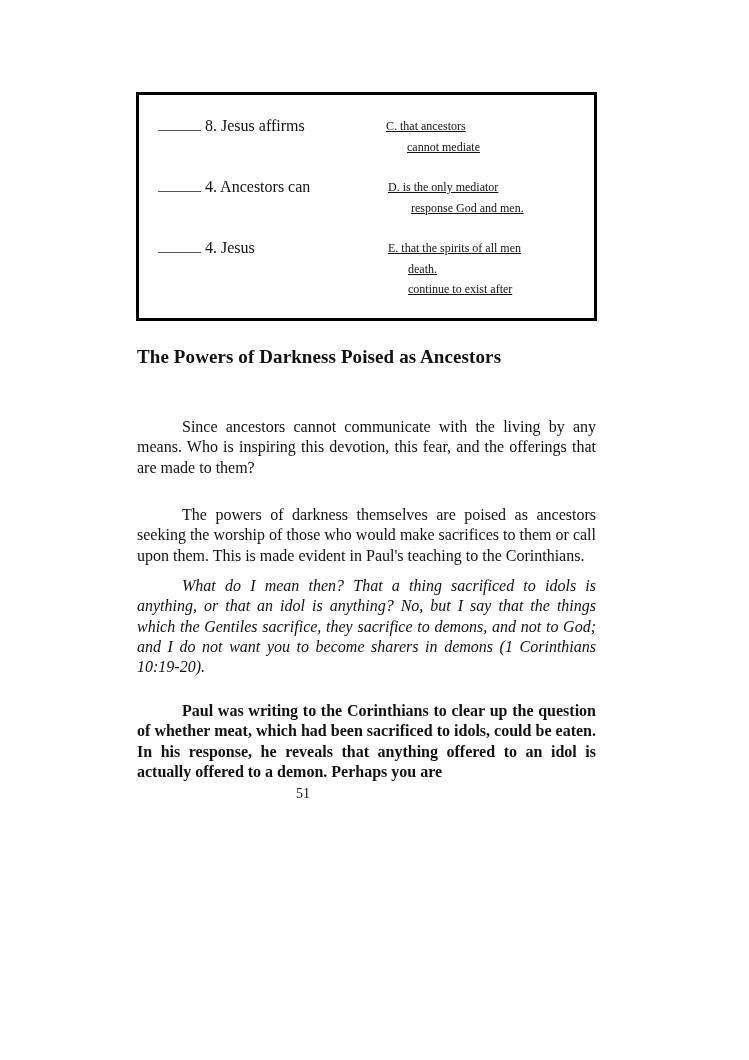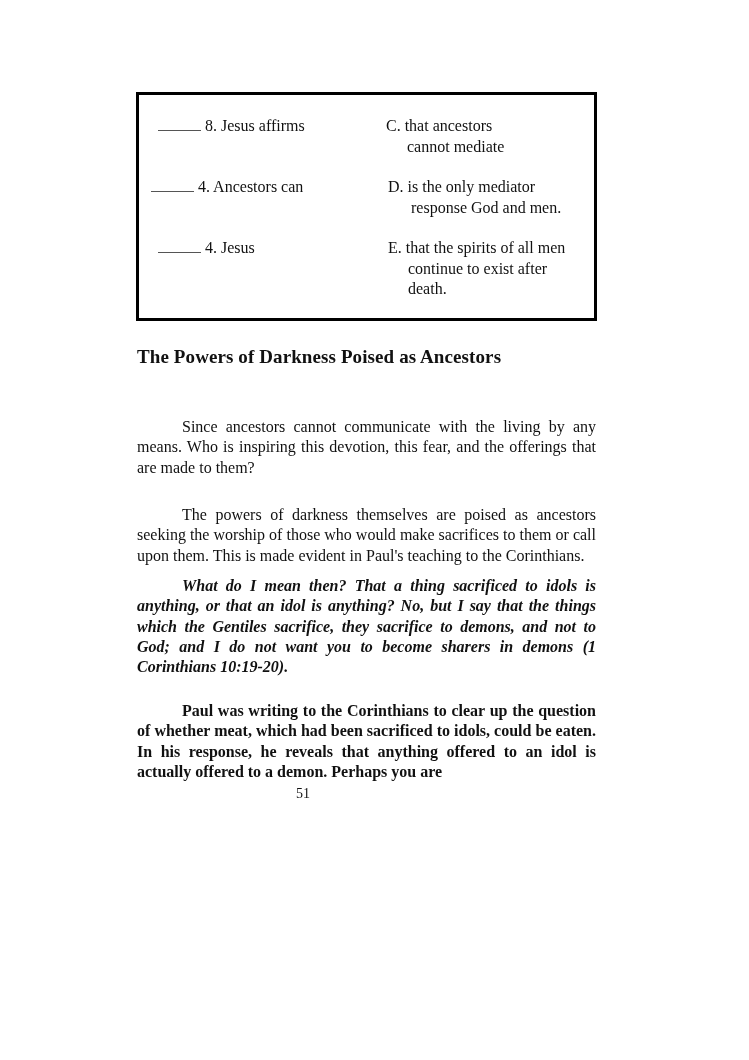--- a/index.html
+++ b/index.html
@@ -2,57 +2,57 @@
 <html><head>
   <meta charset="utf-8">
   <style>
     html, body { margin: 0; padding: 0; background: #ffffff; }
     body { width: 749px; height: 1060px; position: relative; overflow: hidden;
       font-family: "Liberation Serif", "DejaVu Serif", serif; color: #111; }
     .box { position: absolute; left: 136px; top: 92px; width: 455px; height: 223px;
       border: 3px solid #000; box-sizing: content-box; }
     .row { position: absolute; font-size: 16px; line-height: 20.5px; }
     .blank { display: inline-block; width: 43px; border-bottom: 1px solid #555; margin-right: 4px; vertical-align: baseline; height: 12px; }
-    .ans { position: absolute; font-size: 16px; line-height: 20.5px; }
+    .ans { position: absolute; font-size: 12px; line-height: 20.5px; text-decoration: underline; }
     .ans .cont { display: block; padding-left: 21px; }
     h2 { position: absolute; left: 137px; top: 346px; margin: 0; font-size: 19px; font-weight: bold;
       font-family: "Liberation Serif", serif; letter-spacing: 0.1px; }
     .para { position: absolute; left: 137px; width: 459px; font-size: 16px; line-height: 20.3px;
       text-align: justify; margin: 0; }
     .indent { display: inline-block; width: 45px; }
-    .ital { font-style: italic; font-weight: bold; }
+    .ital { font-style: italic; }
     .pageno { position: absolute; left: 0; width: 606px; top: 786px; text-align: center; font-size: 14px; }
   </style>
 </head>
 <body>
 
 <div class="box"></div>
 
 <div class="row" style="left:158px; top:116px;">
   <span class="blank"></span><span>8. Jesus affirms</span>
 </div>
-<div class="row" style="left:151px; top:177px;">
+<div class="row" style="left:158px; top:177px;">
   <span class="blank"></span><span>4. Ancestors can</span>
 </div>
 <div class="row" style="left:158px; top:238px;">
   <span class="blank"></span><span>4. Jesus</span>
 </div>
 
 <div class="ans" style="left:386px; top:116px;">
   <span>C. that ancestors</span>
   <span class="cont">cannot mediate</span>
 </div>
 <div class="ans" style="left:388px; top:177px;">
   <span>D. is the only mediator</span>
   <span class="cont" style="padding-left:23px">response God and men.</span>
 </div>
 <div class="ans" style="left:388px; top:238px;">
   <span>E. that the spirits of all men</span>
+  <span class="cont" style="padding-left:20px">death.</span>
   <span class="cont" style="padding-left:20px">continue to exist after</span>
-  <span class="cont" style="padding-left:20px">death.</span>
 </div>
 
 <h2>The Powers of Darkness Poised as Ancestors</h2>
 
 <p class="para" style="top:380px;margin-top:37px;"><span class="indent"></span><span>Since ancestors cannot communicate with the living by any means.  Who is inspiring this devotion, this fear, and the offerings that are made to them?</span></p>
 
 <p class="para" style="top:475px;margin-top:30px;"><span class="indent"></span><span>The powers of darkness themselves are poised as ancestors seeking the worship of those who would make sacrifices to them or call upon them.  This is made evident in Paul's teaching to the Corinthians.</span></p>
 
 <p class="para ital" style="top:576px;"><span class="indent"></span><span>What do I mean then?  That a thing sacrificed to idols is anything, or that an idol is anything?  No, but I say that the things which the Gentiles sacrifice, they sacrifice to demons, and not to God; and I do not want you to become sharers in demons (1 Corinthians 10:19-20).</span></p>
 

